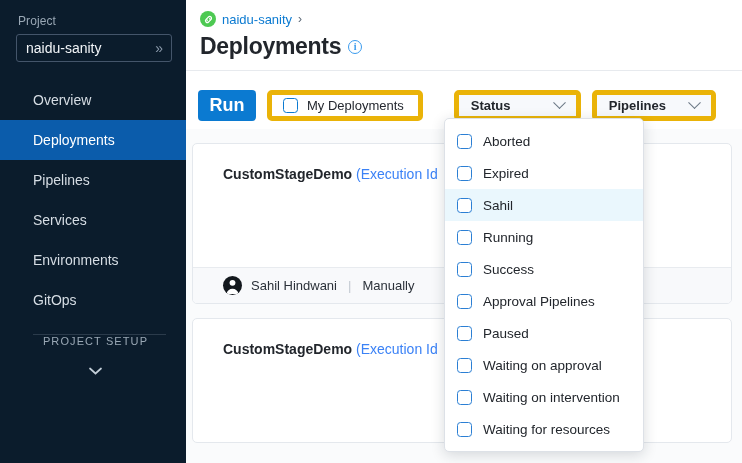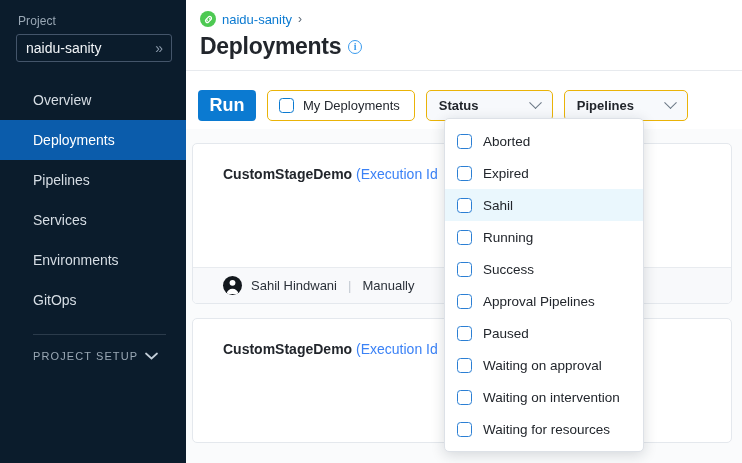--- a/index.html
+++ b/index.html
@@ -69,20 +69,21 @@
   .nav-section {
     height: 42px;
     display: flex;
     align-items: center;
     padding-left: 33px;
     padding-right: 28px;
     color: #9aa8b5;
     font-size: 11px;
     letter-spacing: 1.1px;
     cursor: pointer;
+    flex-direction: column;
   }
   .nav-section .lbl { flex: 1; }
   .nav-section .chev { color: #c3ced8; }
 
   
   .main {
     flex: 1;
     height: 463px;
     background: #ffffff;
     position: relative;
@@ -125,40 +126,40 @@
   .btn-run {
     background: #0b7ad1;
     color: #ffffff;
     font-size: 18px; font-weight: bold;
     border: none; border-radius: 4px;
     height: 31px; width: 58px;
     cursor: pointer;
   }
   .pill {
     height: 31px;
-    border: 1px solid #eab308;
+    border: 5px solid #eab308;
     border-radius: 5px;
     background: #f7f9fc;
     display: flex; align-items: center;
     padding: 0 12px;
     font-size: 13px; color: #24282f;
     cursor: pointer;
     white-space: nowrap;
   }
   .pill.mydep { background: #ffffff; gap: 9px; padding: 0 14px 0 11px; }
   .cb {
     width: 15px; height: 15px;
     border: 1.6px solid #0b7ad1;
     border-radius: 3.5px;
     background: #ffffff;
     flex: 0 0 15px;
   }
   .pill.filter { justify-content: space-between; gap: 0; }
   .pill.filter .lbl { font-weight: bold; font-size: 13px; color: #22262c; }
-  .pill-status { width: 127px; }
+  .pill-status { width: 127px; margin-left: 20px; }
   .pill-pipes { width: 124px; }
   .chev-d {
     margin-left: auto;
     width: 9px; height: 9px;
     border-right: 1.6px solid #6b7886;
     border-bottom: 1.6px solid #6b7886;
     transform: rotate(45deg) translate(-2px,-2px);
   }
 
   

